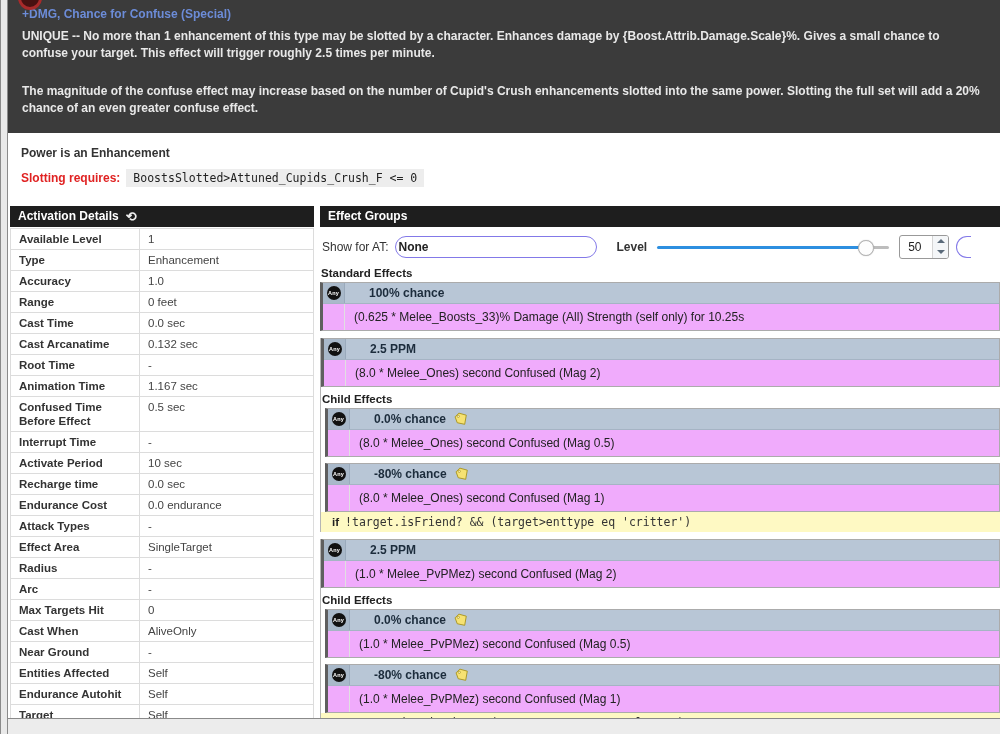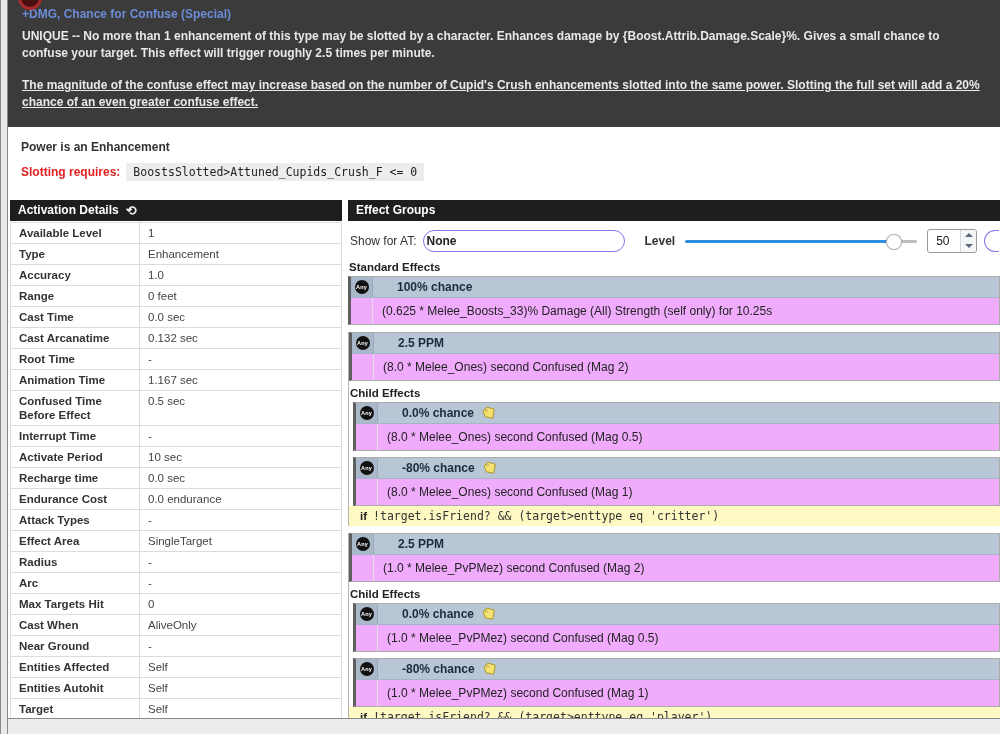--- a/index.html
+++ b/index.html
@@ -14,33 +14,33 @@
     border-top:1px solid #8a8a8a;z-index:8;}
   .page{position:absolute;left:8px;top:0;right:0;bottom:15px;background:#fff;overflow:hidden;}
 
   
   .desc{background:#3b3b3b;color:#e8e8e8;padding:6px 14px 12px 14px;font-size:12px;
     font-weight:bold;line-height:1.4;position:relative;}
   .power-icon{position:absolute;top:-14px;left:10px;width:18px;height:18px;border-radius:50%;
     background:#481111;border:3px solid #a82a2a;}
   .desc-title{color:#6c8cd8;margin-bottom:5px;}
   .desc p{margin:0 0 4px 0;}
-  .desc p.second{margin-top:16px;text-decoration:underline;}
+  .desc p.second{margin-top:22px;}
 
   
   .meta{padding:13px 4px 0 13px;font-size:12px;}
   .power-note{font-weight:bold;color:#333;margin-bottom:9px;}
   .slotting{display:flex;align-items:center;}
   .slotting .req{color:#e02222;font-weight:bold;margin-right:6px;white-space:nowrap;}
   .code,.mono{font-family:"DejaVu Sans Mono","Liberation Mono",monospace;}
   .slotting .code{background:#ededed;color:#222;font-size:11.5px;padding:2px 7px;}
 
   
   .columns{display:flex;align-items:flex-start;margin-top:19px;padding-left:2px;}
-  .left-panel{width:332px;flex:none;margin-right:6px;}
+  .left-panel{width:304px;flex:none;margin-right:6px;}
   .right-panel{flex:1;min-width:0;overflow:hidden;}
   .panel-header{background:#1e1e1e;color:#fff;font-weight:bold;font-size:12px;
     padding:3px 8px;height:15px;line-height:15px;display:flex;align-items:center;gap:7px;}
   .refresh-icon{font-size:13px;color:#f0f0f0;line-height:13px;cursor:pointer;}
 
   
   table.act{width:100%;border-collapse:collapse;font-size:11.5px;margin-top:1px;}
   table.act td{border:1px solid #dcdcdc;padding:3px 8px;line-height:14px;vertical-align:top;}
   table.act td.lbl{font-weight:bold;color:#333;width:112px;}
   table.act td.val{color:#444;}
@@ -201,21 +201,21 @@
             </tr>
             <tr>
               <td class="lbl">Near Ground</td>
               <td class="val">-</td>
             </tr>
             <tr>
               <td class="lbl">Entities Affected</td>
               <td class="val">Self</td>
             </tr>
             <tr>
-              <td class="lbl">Entities Autohit</td>
+              <td class="lbl">Endurance Autohit</td>
               <td class="val">Self</td>
             </tr>
             <tr>
               <td class="lbl">Target</td>
               <td class="val">Self</td>
             </tr>
           </tbody>
       </table>
     </div>
 

